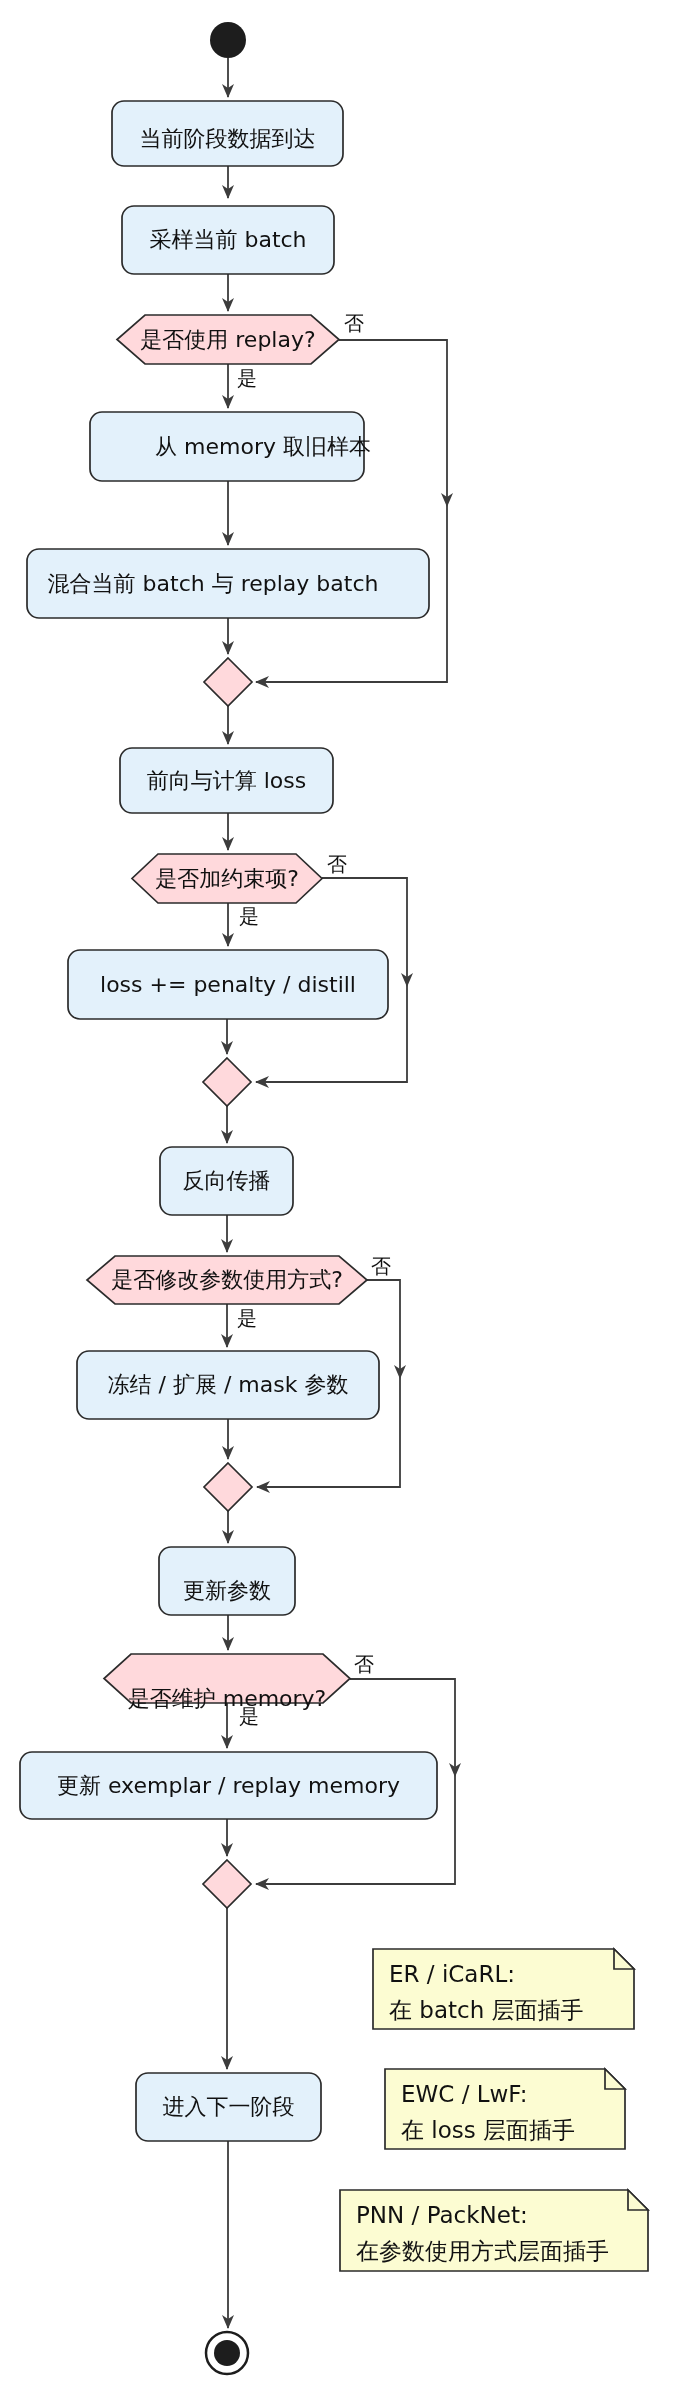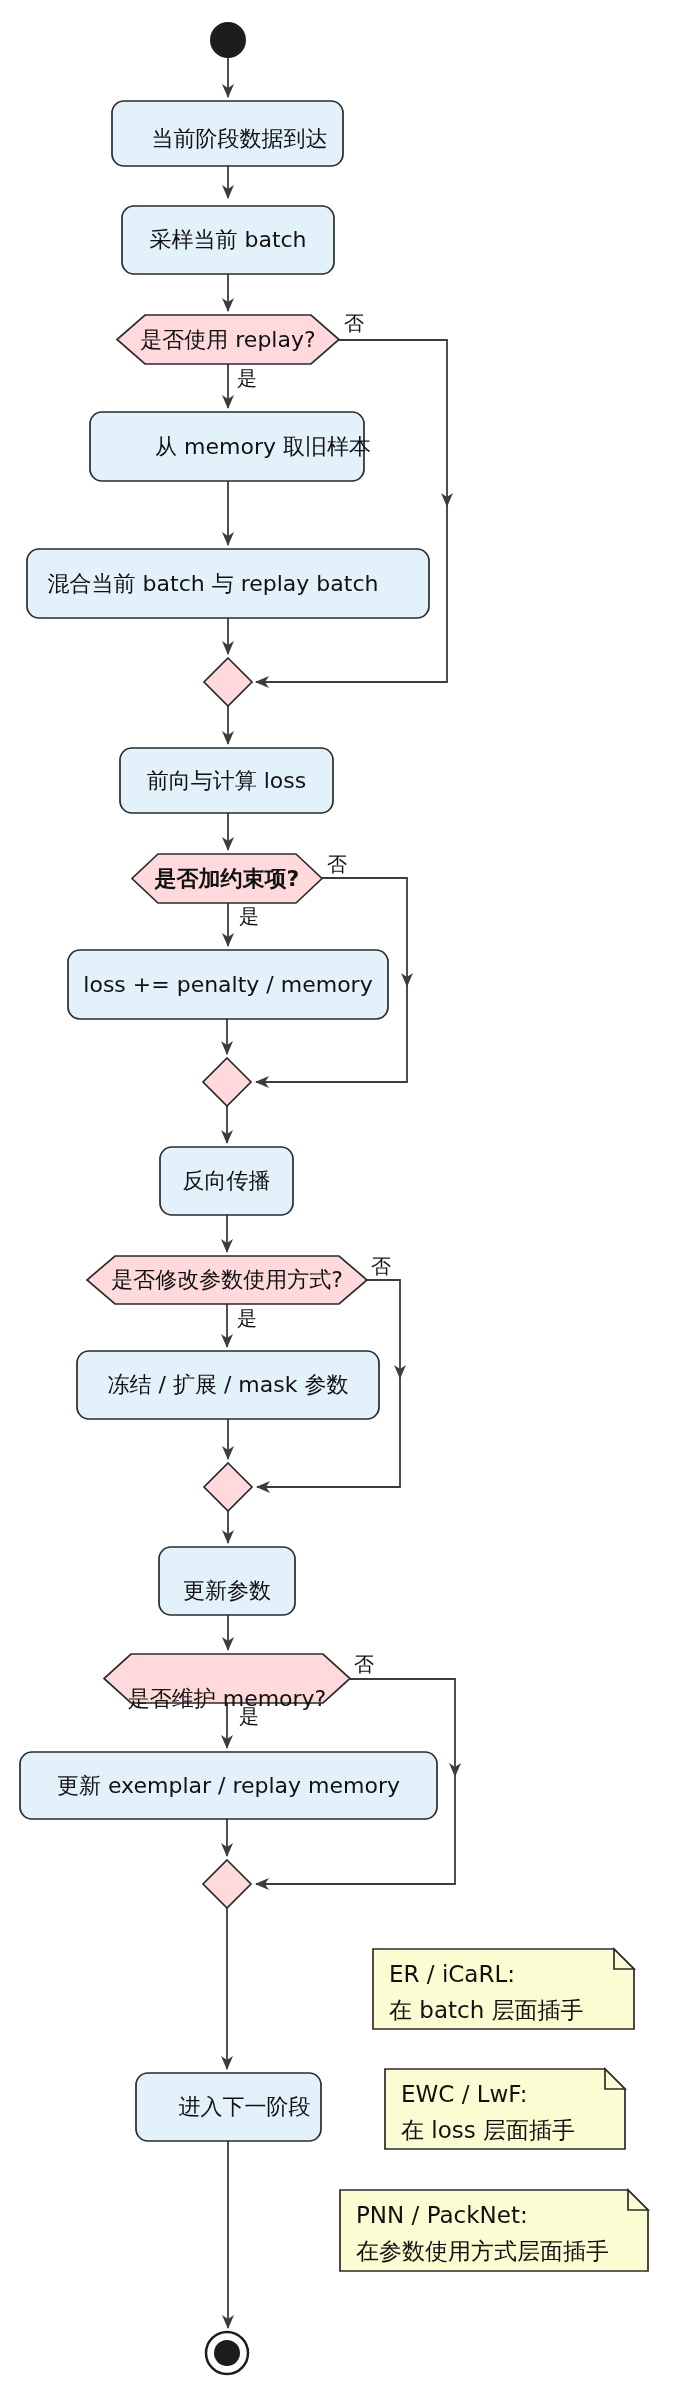--- a/index.html
+++ b/index.html
@@ -89,34 +89,34 @@
     <path class="shape" d="M614,1949 L614,1969 L634,1969 Z" fill="#fcfcd2"></path>
     <path class="shape" d="M385,2069 L605,2069 L625,2089 L625,2149 L385,2149 Z" fill="#fcfcd2"></path>
     <path class="shape" d="M605,2069 L605,2089 L625,2089 Z" fill="#fcfcd2"></path>
     <path class="shape" d="M340,2190 L628,2190 L648,2210 L648,2271 L340,2271 Z" fill="#fcfcd2"></path>
     <path class="shape" d="M628,2190 L628,2210 L648,2210 Z" fill="#fcfcd2"></path>
 
     <circle cx="227" cy="2353" r="21" stroke="#1d1d1d" stroke-width="2.5" fill="#ffffff"></circle>
     <circle cx="227" cy="2353" r="13" fill="#1d1d1d"></circle>
   </svg>
 
-  <div class="lbl" style="left:124px;top:101px;width:231px;height:76px;">当前阶段数据到达</div>
+  <div class="lbl" style="left:112px;top:101px;width:231px;height:76px;">当前阶段数据到达</div>
   <div class="lbl" style="left:122px;top:206px;width:212px;height:68px;">采样当前 batch</div>
   <div class="lbl" style="left:90px;top:412px;width:274px;height:69px;margin-left:36px;">从 memory 取旧样本</div>
   <div class="lbl" style="left:12px;top:549px;width:402px;height:69px;">混合当前 batch 与 replay batch</div>
   <div class="lbl" style="left:120px;top:748px;width:213px;height:65px;">前向与计算 loss</div>
-  <div class="lbl" style="left:68px;top:950px;width:320px;height:69px;">loss += penalty / memory</div>
+  <div class="lbl" style="left:68px;top:950px;width:320px;height:69px;">loss += penalty / distill</div>
   <div class="lbl" style="left:160px;top:1147px;width:133px;height:68px;">反向传播</div>
   <div class="lbl" style="left:77px;top:1351px;width:302px;height:68px;">冻结 / 扩展 / mask 参数</div>
   <div class="lbl" style="left:159px;top:1547px;width:136px;height:88px;">更新参数</div>
   <div class="lbl" style="left:20px;top:1752px;width:417px;height:67px;">更新 exemplar / replay memory</div>
-  <div class="lbl" style="left:152px;top:2073px;width:185px;height:68px;">进入下一阶段</div>
+  <div class="lbl" style="left:136px;top:2073px;width:185px;height:68px;">进入下一阶段</div>
 
   <div class="lbl" style="left:117px;top:315px;width:222px;height:49px;">是否使用 replay?</div>
-  <div class="lbl" style="left:132px;top:854px;width:190px;height:49px;font-weight:bold;">是否加约束项?</div>
+  <div class="lbl" style="left:132px;top:854px;width:190px;height:49px;">是否加约束项?</div>
   <div class="lbl" style="left:87px;top:1256px;width:280px;height:48px;">是否修改参数使用方式?</div>
   <div class="lbl" style="left:104px;top:1654px;width:246px;height:49px;margin-top:20px;">是否维护 memory?</div>
 
   <div class="tag" style="left:344px;top:310px;">否</div>
   <div class="tag" style="left:237px;top:365px;">是</div>
   <div class="tag" style="left:327px;top:851px;">否</div>
   <div class="tag" style="left:239px;top:903px;">是</div>
   <div class="tag" style="left:371px;top:1253px;">否</div>
   <div class="tag" style="left:237px;top:1305px;">是</div>
   <div class="tag" style="left:354px;top:1651px;">否</div>

